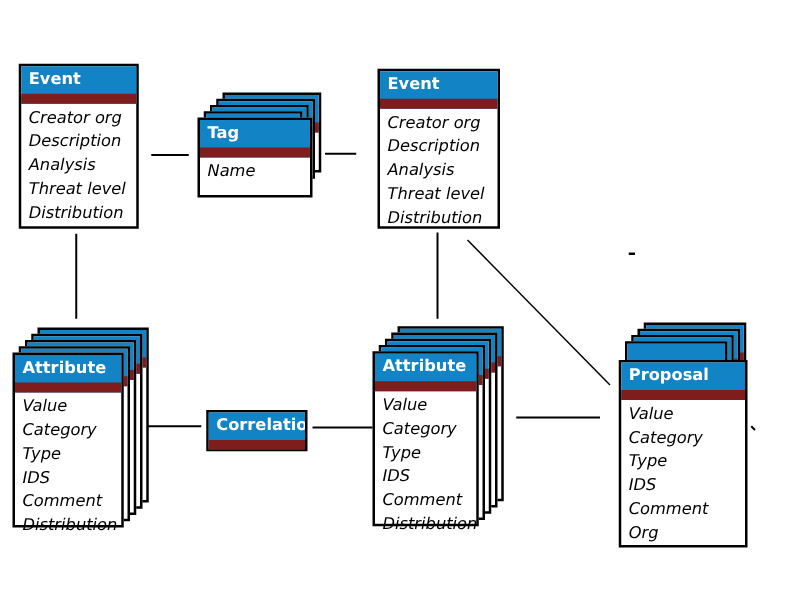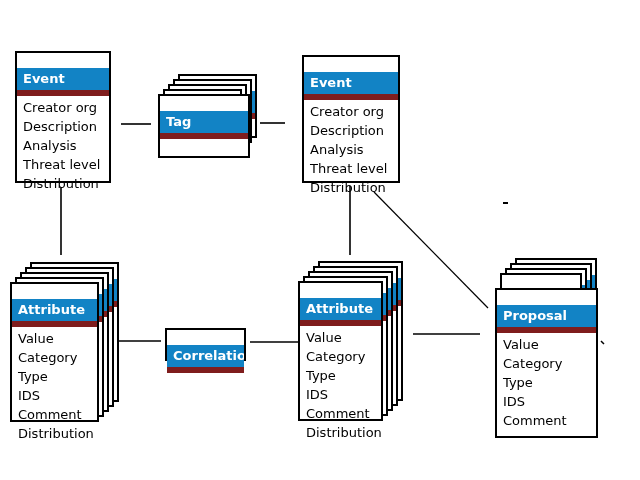--- a/index.html
+++ b/index.html
@@ -18,29 +18,29 @@
     box-sizing: border-box;
   }
   .card .hdr {
     background: var(--header-bg, #1283c5);
     color: var(--header-text, #ffffff);
     font-weight: bold;
     font-size: 13px;
     height: 22px;
     line-height: 22px;
     padding-left: 6px;
-    border-bottom: 6px solid #7f1d1d;
+    border-bottom: 8px solid #7f1d1d;
     white-space: nowrap;
     overflow: hidden;
-    margin-top: 15px;
   }
   .card .body {
     padding: 2px 0 0 6px;
     font-size: 13px;
     color: #000000;
+    font-style: italic;
   }
   .row { line-height: 19px; white-space: nowrap; }
   .hdr-sm { padding-left: 5px; height: 20px; line-height: 20px; }
   svg.wires { position: absolute; left: 0; top: 0; z-index: 9; pointer-events: none; }
 </style>
 </head>
 <body>
 
 <div class="canvas">
 
@@ -76,20 +76,21 @@
     </div>
   <div class="card" style="left:168px; top:84px; width:79px; height:64px; z-index:3;">
       <div class="hdr"></div>
     </div>
   <div class="card" style="left:163px; top:89px; width:79px; height:64px; z-index:4;">
       <div class="hdr"></div>
     </div>
   <div class="card" style="left:158px; top:94px; width:92px; height:64px; z-index:5;">
     <div class="hdr">Tag</div>
     <div class="body">
+        <div class="row">Name</div>
       </div>
   </div>
 
   <div class="card" style="left:302px; top:55px; width:98px; height:128px; z-index:5;">
     <div class="hdr">Event</div>
     <div class="body">
         <div class="row">Creator org</div>
         <div class="row">Description</div>
         <div class="row">Analysis</div>
         <div class="row">Threat level</div>
@@ -163,16 +164,17 @@
       <div class="hdr"></div>
     </div>
   <div class="card" style="left:495px; top:288px; width:103px; height:150px; z-index:5;">
     <div class="hdr">Proposal</div>
     <div class="body">
         <div class="row">Value</div>
         <div class="row">Category</div>
         <div class="row">Type</div>
         <div class="row">IDS</div>
         <div class="row">Comment</div>
+        <div class="row">Org</div>
       </div>
   </div>
 
 </div>
 
 </body></html>

